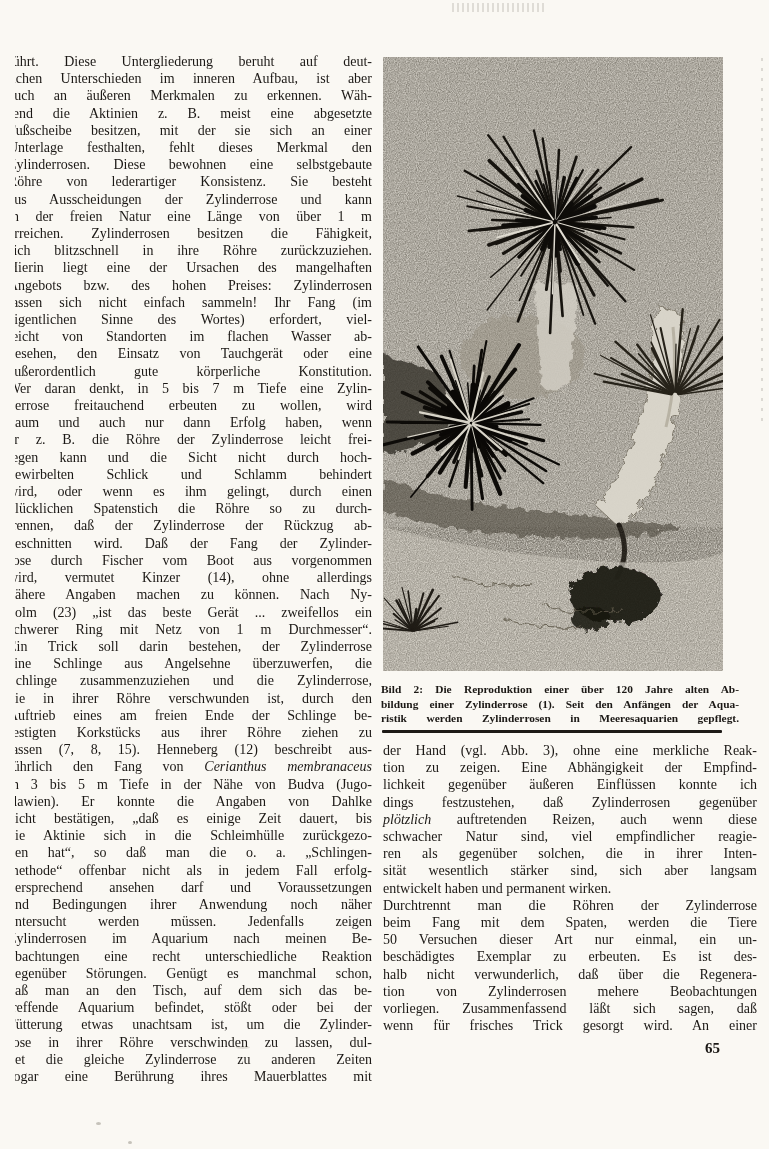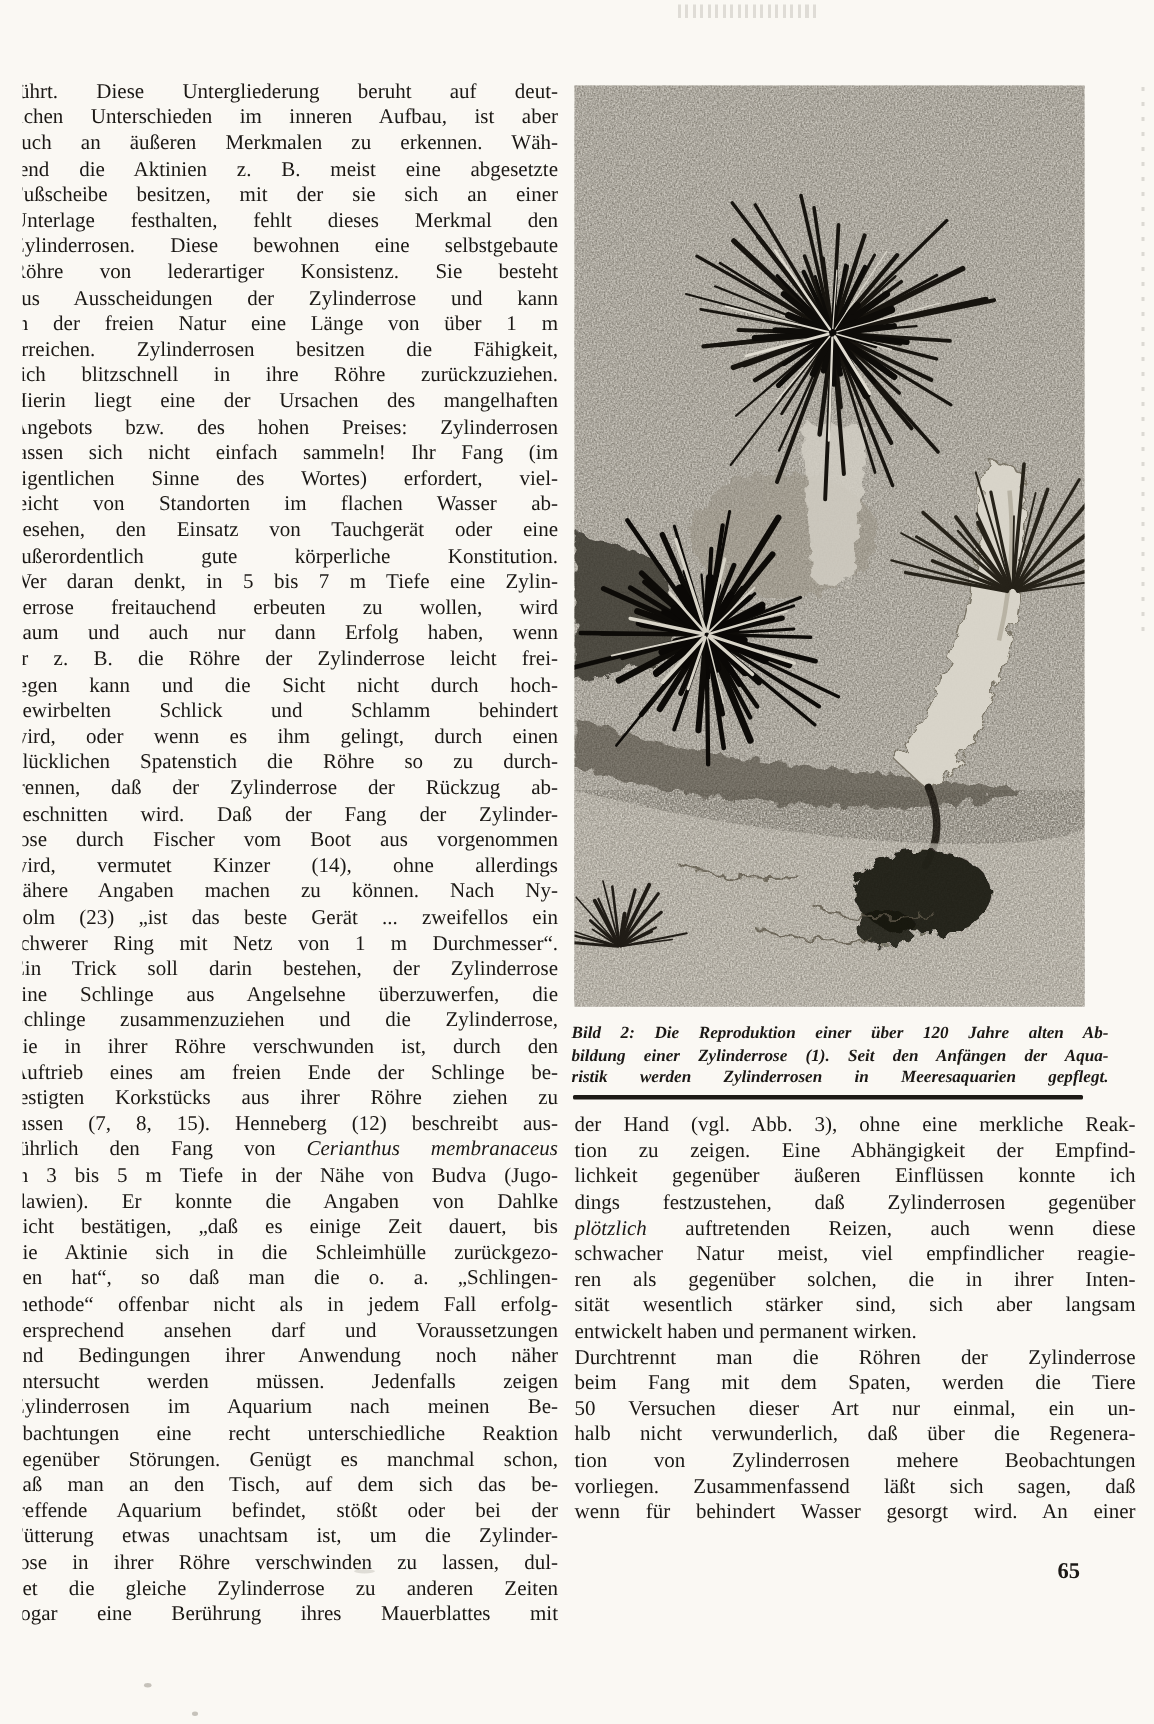--- a/index.html
+++ b/index.html
@@ -22,21 +22,20 @@
   }
   .left-col .line{width:364px;margin-left:-7px;}
   .figure-image{
     position:absolute;left:383px;top:57px;width:340px;height:614px;
     background:#c7c3ba;
   }
   .figure-image svg{display:block;width:100%;height:100%;}
   .caption{
     position:absolute;left:381px;top:682px;width:358px;
     font-weight:bold;
-    font-style:italic;
   }
   .caption .line{font-size:11.4px;line-height:14.5px;}
   .caption-rule{
     position:absolute;left:382px;top:730px;width:340px;height:2.6px;
     background:#1d1a16;border-radius:1px;
   }
   .right-col{
     position:absolute;left:383px;top:742px;width:374px;
   }
   .page-number{
@@ -392,31 +391,32 @@
     <div class="line">ristik werden Zylinderrosen in Meeresaquarien gepflegt.</div>
   </div>
 <div class="caption-rule"></div>
 
 <div class="right-col lines">
     <div class="line">der Hand (vgl. Abb. 3), ohne eine merkliche Reak-</div>
     <div class="line">tion zu zeigen. Eine Abhängigkeit der Empfind-</div>
     <div class="line">lichkeit gegenüber äußeren Einflüssen konnte ich</div>
     <div class="line">dings festzustehen, daß Zylinderrosen gegenüber</div>
     <div class="line"><span style="font-style: italic;">plötzlich</span><span> auftretenden Reizen, auch wenn diese</span></div>
-    <div class="line">schwacher Natur meist, viel empfindlicher reagie-</div>
+    <div class="line">schwacher Natur sind, viel empfindlicher reagie-</div>
     <div class="line">ren als gegenüber solchen, die in ihrer Inten-</div>
     <div class="line">sität wesentlich stärker sind, sich aber langsam</div>
     <div class="line no-just"><span>entwickelt haben und permanent wirken.</span></div>
     <div class="line">Durchtrennt man die Röhren der Zylinderrose</div>
     <div class="line">beim Fang mit dem Spaten, werden die Tiere</div>
     <div class="line">50 Versuchen dieser Art nur einmal, ein un-</div>
+    <div class="line">beschädigtes Exemplar zu erbeuten. Es ist des-</div>
     <div class="line">halb nicht verwunderlich, daß über die Regenera-</div>
     <div class="line">tion von Zylinderrosen mehere Beobachtungen</div>
     <div class="line">vorliegen. Zusammenfassend läßt sich sagen, daß</div>
-    <div class="line">wenn für behindert Wasser gesorgt wird. An einer</div>
+    <div class="line">wenn für frisches Trick gesorgt wird. An einer</div>
   </div>
 
 <div class="page-number">65</div>
 
 <div class="top-smudge"></div>
 <div class="edge-marks"></div>
 <div class="speck s1"></div>
 <div class="speck s2"></div>
 <div class="speck s3"></div>
 

